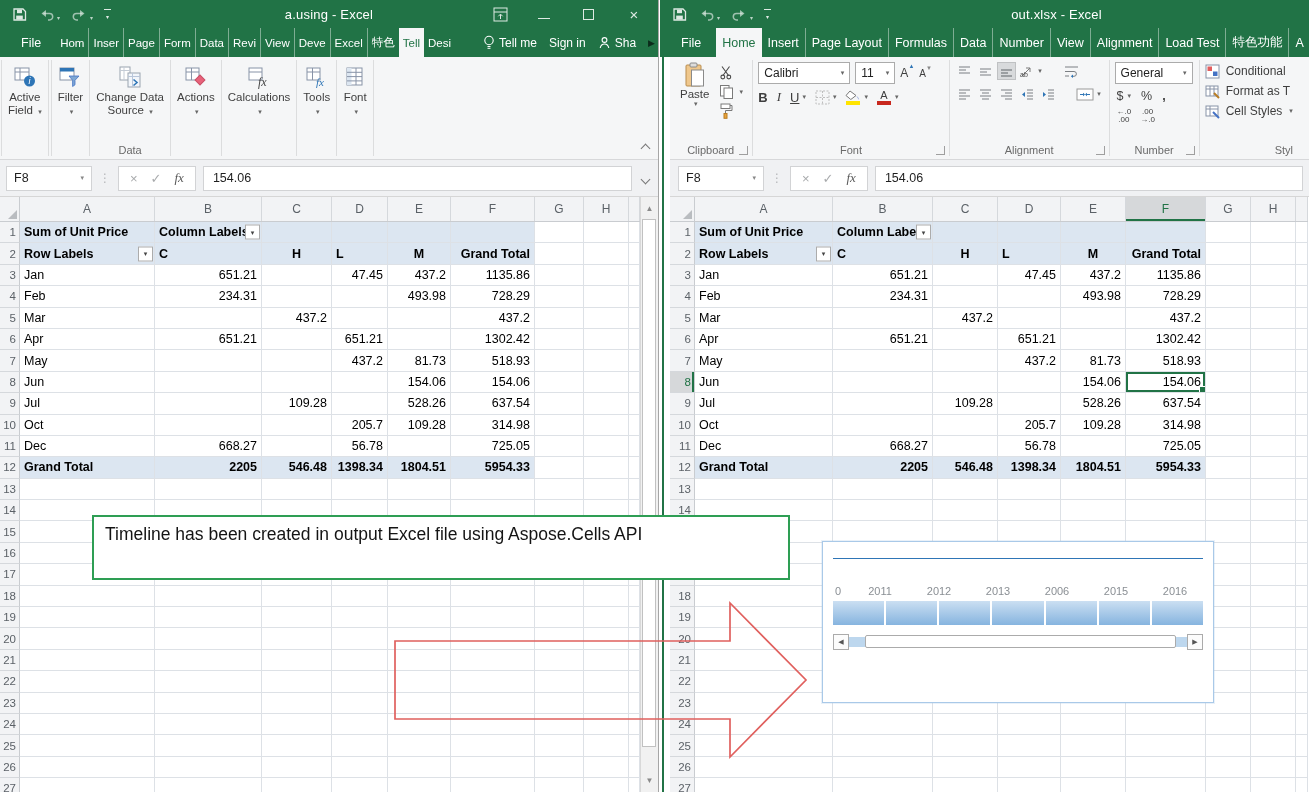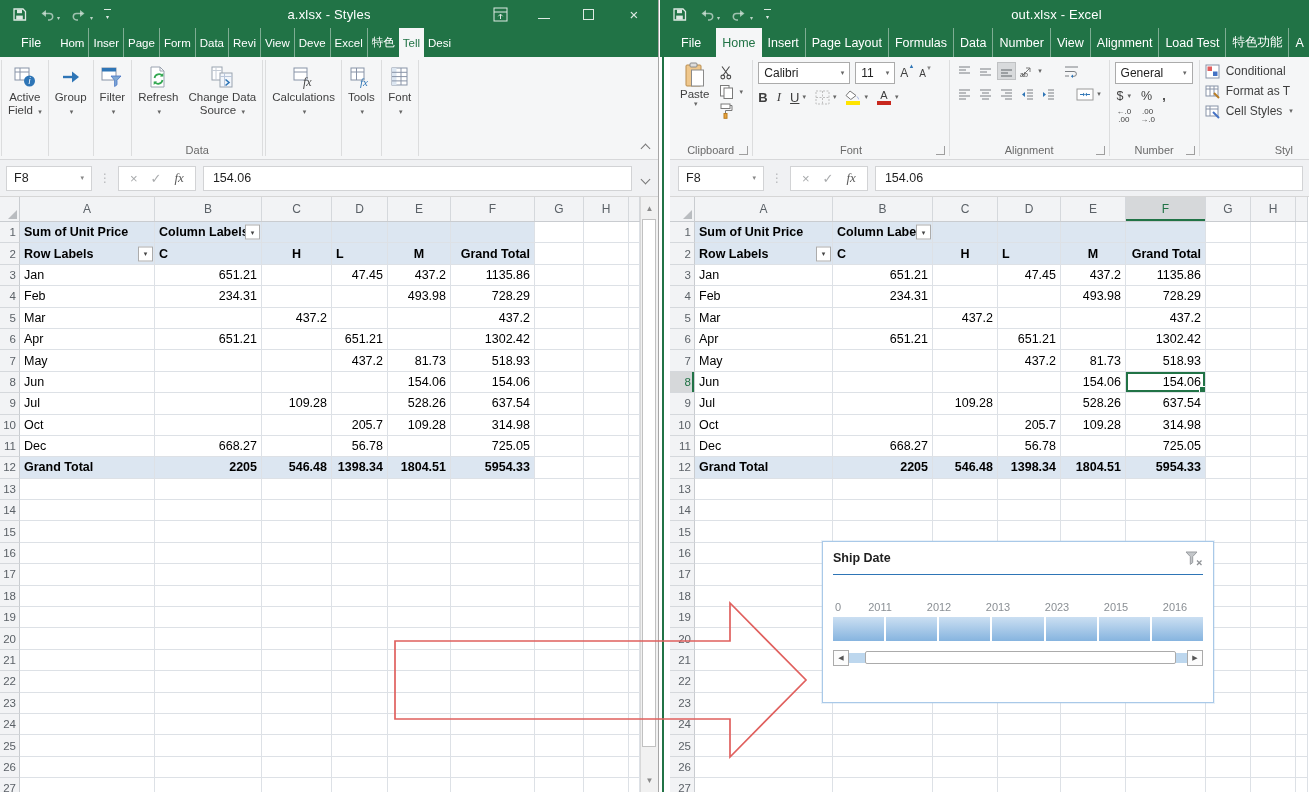--- a/index.html
+++ b/index.html
@@ -189,21 +189,21 @@
               <path d="M11.5 5.5h-6a3.2 3.2 0 0 0 0 6.4H7" fill="none" stroke="#ffffffaa" stroke-width="1.5"></path>
               <path d="M9 2l4.5 3.5L9 9z" fill="#ffffffaa"></path>
             </svg>
             <span class="mini-drop">▾</span>
           </span>
         <span class="qat-btn" style="flex-direction:column;align-items:center">
             <span style="width:7px;border-top:1px solid #fff;display:block;margin-bottom:1px"></span>
             <span style="font-size:6px">▾</span>
           </span>
       </div>
-      <div class="tb-title">a.xlsx - Styles</div>
+      <div class="tb-title">a.using - Excel</div>
       <div class="win-controls">
         <span class="wc">
             <svg width="15" height="15">
               <rect x="1" y="1" width="13" height="13" fill="none" stroke="#fff"></rect>
               <path d="M1 5h13" stroke="#fff"></path>
               <path d="M7.5 12V7.5" stroke="#fff"></path>
               <path d="M5.3 9.3l2.2-2.2 2.2 2.2" fill="none" stroke="#fff"></path>
             </svg>
           </span>
         <span class="wc wc-min"></span>
@@ -222,92 +222,97 @@
           <span class="tab">Form</span>
           <span class="tab">Data</span>
           <span class="tab">Revi</span>
           <span class="tab">View</span>
           <span class="tab">Deve</span>
           <span class="tab">Excel</span>
           <span class="tab">特色</span>
           <span class="tab active">Tell</span>
           <span class="tab">Desi</span>
         </div>
+      <div class="tab-extra">
+        <span class="tellme">
+            <svg width="12" height="15">
+              <circle cx="6" cy="5.5" r="4.2" fill="none" stroke="#fff" stroke-width="1.1"></circle>
+              <path d="M4.5 11.5h3M4.5 13.3h3" stroke="#fff"></path>
+            </svg>
+            <span>Tell me</span>
+          </span>
+        <span>Sign in</span>
+        <span class="share-btn">
+            <svg width="13" height="13">
+              <circle cx="6.5" cy="4" r="2.4" fill="none" stroke="#fff" stroke-width="1.1"></circle>
+              <path d="M2.2 12c.6-2.8 2.2-4 4.3-4s3.7 1.2 4.3 4" fill="none" stroke="#fff" stroke-width="1.1"></path>
+            </svg>
+            <span>Sha</span>
+          </span>
+        <span class="overflow-arrow">▶</span>
+      </div>
     </nav>
     <div class="ribbon" id="ribbon-left">
         <span class="rsep"></span>
         <div class="rbtn">
           <span class="ricon">
             <svg width="24" height="24">
               <rect x="2" y="3" width="14" height="12" fill="#fff" stroke="#8893a7"></rect>
               <path d="M2 7h14M7 3v12" stroke="#8893a7"></path>
               <circle cx="16.5" cy="16" r="5.5" fill="#2E75B6"></circle>
               <text x="16.5" y="19" font-size="9" fill="#fff" text-anchor="middle" font-style="italic">i</text>
             </svg>
           </span>
           <div class="rcap">Active</div>
           <div class="rcap">Field <span class="rdrop">▾</span></div>
         </div>
         <span class="rsep"></span>
-        <div class="rbtn">
-          <span class="ricon">
-            <svg width="24" height="24">
-              <path d="M4 12h11" stroke="#2E75B6" stroke-width="2.4"></path>
-              <path d="M13 6.5l7 5.5-7 5.5z" fill="#2E75B6"></path>
-            </svg>
-          </span>
-          <div class="rcap">Group</div>
-          <div class="rcap"><span class="rdrop">▾</span></div>
-        </div>
         <span class="rsep"></span>
         <div class="rbtn">
           <span class="ricon">
             <svg width="24" height="24">
               <rect x="2" y="3" width="14" height="12" fill="#fff" stroke="#8893a7"></rect>
               <rect x="2" y="3" width="14" height="3.5" fill="#2E75B6"></rect>
               <path d="M11 11h10l-4 4.3v4.5l-2.4 1.7v-6.2z" fill="#7FA8D4" stroke="#4472C4" stroke-width=".8"></path>
             </svg>
           </span>
           <div class="rcap">Filter</div>
           <div class="rcap"><span class="rdrop">▾</span></div>
         </div>
         <span class="rsep"></span>
         <div class="dgroup">
           <div class="dgrow">
-            <div class="rbtn">
-              <span class="ricon">
-                <svg width="24" height="24">
-                  <path d="M5 2h9l4 4v16H5z" fill="#fff" stroke="#9AA3B0"></path>
-                  <path d="M14 2v4h4" fill="none" stroke="#9AA3B0"></path>
-                  <path d="M8.5 13a4.5 4.5 0 0 1 8-2" fill="none" stroke="#33A852" stroke-width="1.7"></path>
-                  <path d="M17.3 8v3.4h-3.4z" fill="#33A852"></path>
-                  <path d="M16.5 15a4.5 4.5 0 0 1-8 2" fill="none" stroke="#33A852" stroke-width="1.7"></path>
-                  <path d="M7.7 20v-3.4h3.4z" fill="#33A852"></path>
-                </svg>
-              </span>
-              <div class="rcap">Refresh</div>
-              <div class="rcap"><span class="rdrop">▾</span></div>
-            </div>
             <div class="rbtn">
               <span class="ricon">
                 <svg width="24" height="24">
                   <rect x="2" y="2" width="10" height="13" fill="#fff" stroke="#9AA3B0"></rect>
                   <path d="M2 5.5h10M6 2v13" stroke="#C5CCD6"></path>
                   <rect x="10" y="8" width="12" height="14" fill="#F2F6FB" stroke="#9AA3B0"></rect>
                   <path d="M10 11.5h12M14.5 8v14" stroke="#B9C6DA"></path>
                   <path d="M15.5 14.5l3.5 3-3.5 3" fill="none" stroke="#2E75B6" stroke-width="1.6"></path>
                 </svg>
               </span>
               <div class="rcap">Change Data</div>
               <div class="rcap">Source <span class="rdrop">▾</span></div>
             </div>
           </div>
           <div class="dglabel">Data</div>
         </div>
         <span class="rsep"></span>
+        <div class="rbtn">
+          <span class="ricon">
+            <svg width="24" height="24">
+              <rect x="2" y="3" width="13" height="12" fill="#fff" stroke="#8893a7"></rect>
+              <path d="M2 7h13M7.5 3v12" stroke="#8893a7"></path>
+              <rect x="12.5" y="11.5" width="7" height="7" transform="rotate(45 16 15)" fill="#E8627A" stroke="#C94F66"></rect>
+            </svg>
+          </span>
+          <div class="rcap">Actions</div>
+          <div class="rcap"><span class="rdrop">▾</span></div>
+        </div>
         <span class="rsep"></span>
         <div class="rbtn">
           <span class="ricon">
             <svg width="24" height="24">
               <rect x="2" y="3" width="13" height="12" fill="#fff" stroke="#8893a7"></rect>
               <path d="M2 7h13" stroke="#8893a7"></path>
               <text x="11" y="21" font-size="12" font-style="italic" fill="#444" font-family="serif">fx</text>
             </svg>
           </span>
           <div class="rcap">Calculations</div>
@@ -1317,42 +1322,34 @@
           <div class="cell" style="width: 65px;"></div>
           <div class="cell" style="width: 80px;"></div>
           <div class="cell" style="width: 45px;"></div>
           <div class="cell" style="width: 45px;"></div>
           <div class="cell" style="width: 12px;"></div>
         </div>
       </div>
     <div class="frame-green"></div>
   </section>
 
+  <div id="annotation">Timeline has been created in output Excel file using Aspose.Cells API</div>
 
   <svg id="arrow-svg" width="1309" height="792">
     <polygon points="395,641 730,641 730,603 806,680 730,757 730,719 395,719" fill="none" stroke="#E0605E" stroke-width="1.7"></polygon>
   </svg>
 
   <div id="timeline">
-    <div class="tl-head">
-      <span class="tl-title">Ship Date</span>
-      <span>
-          <svg width="18" height="16">
-            <path d="M1 1h11l-4.3 4.6v6l-2.4 1.8V5.6z" fill="#C3C6C9" stroke="#9a9da1"></path>
-            <path d="M12 9.5l4.5 4.5M16.5 9.5L12 14" stroke="#8f9296" stroke-width="1.3"></path>
-          </svg>
-        </span>
-    </div>
     <div class="tl-sep"></div>
     <div class="tl-ticks" id="tl-ticks">
         <span class="tl-tick" style="left: 2px;">0</span>
         <span class="tl-tick" style="left: 47px; transform: translateX(-50%);">2011</span>
         <span class="tl-tick" style="left: 106px; transform: translateX(-50%);">2012</span>
         <span class="tl-tick" style="left: 165px; transform: translateX(-50%);">2013</span>
-        <span class="tl-tick" style="left: 224px; transform: translateX(-50%);">2023</span>
+        <span class="tl-tick" style="left: 224px; transform: translateX(-50%);">2006</span>
         <span class="tl-tick" style="left: 283px; transform: translateX(-50%);">2015</span>
         <span class="tl-tick" style="left: 342px; transform: translateX(-50%);">2016</span>
       </div>
     <div class="tl-bar" id="tl-bar">
         <span class="tl-seg"></span>
         <span class="tl-seg"></span>
         <span class="tl-seg"></span>
         <span class="tl-seg"></span>
         <span class="tl-seg"></span>
         <span class="tl-seg"></span>

